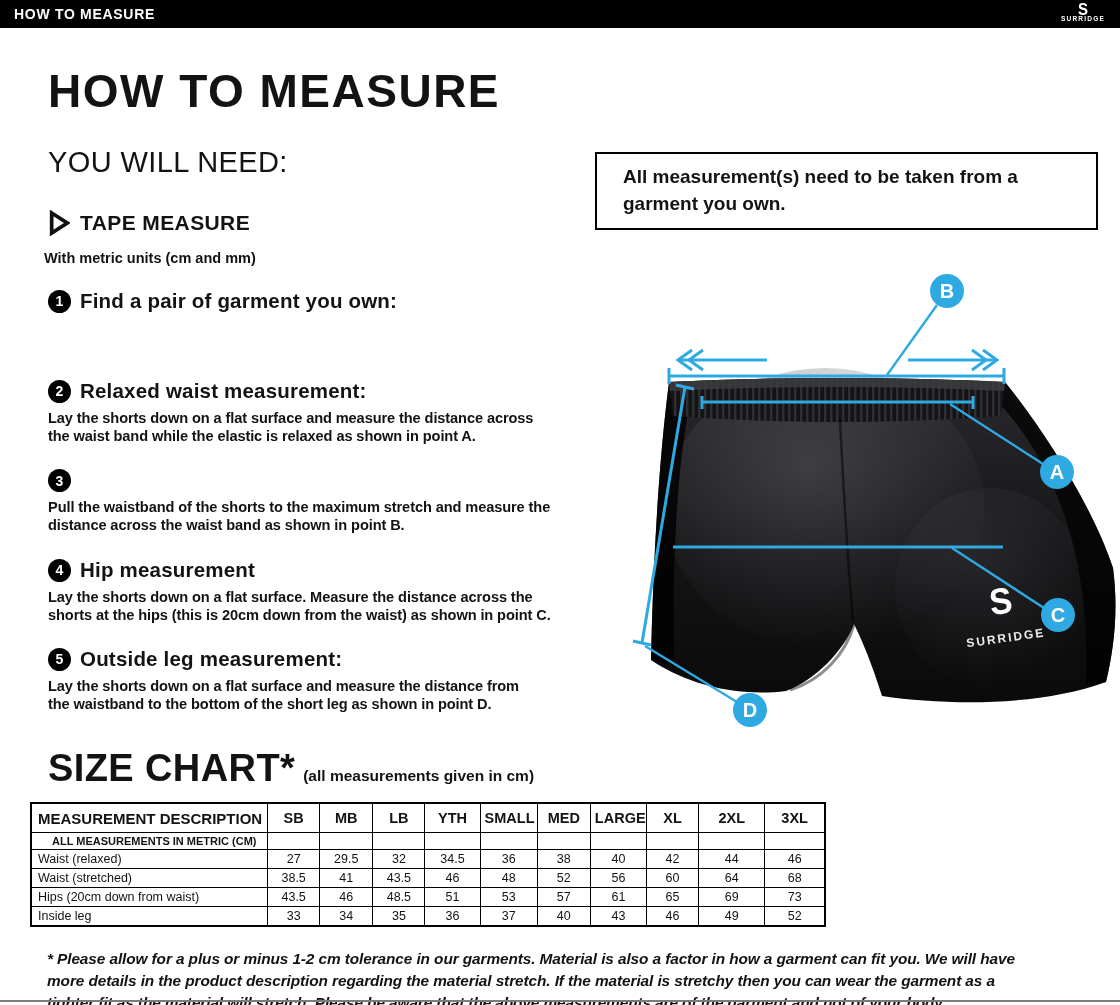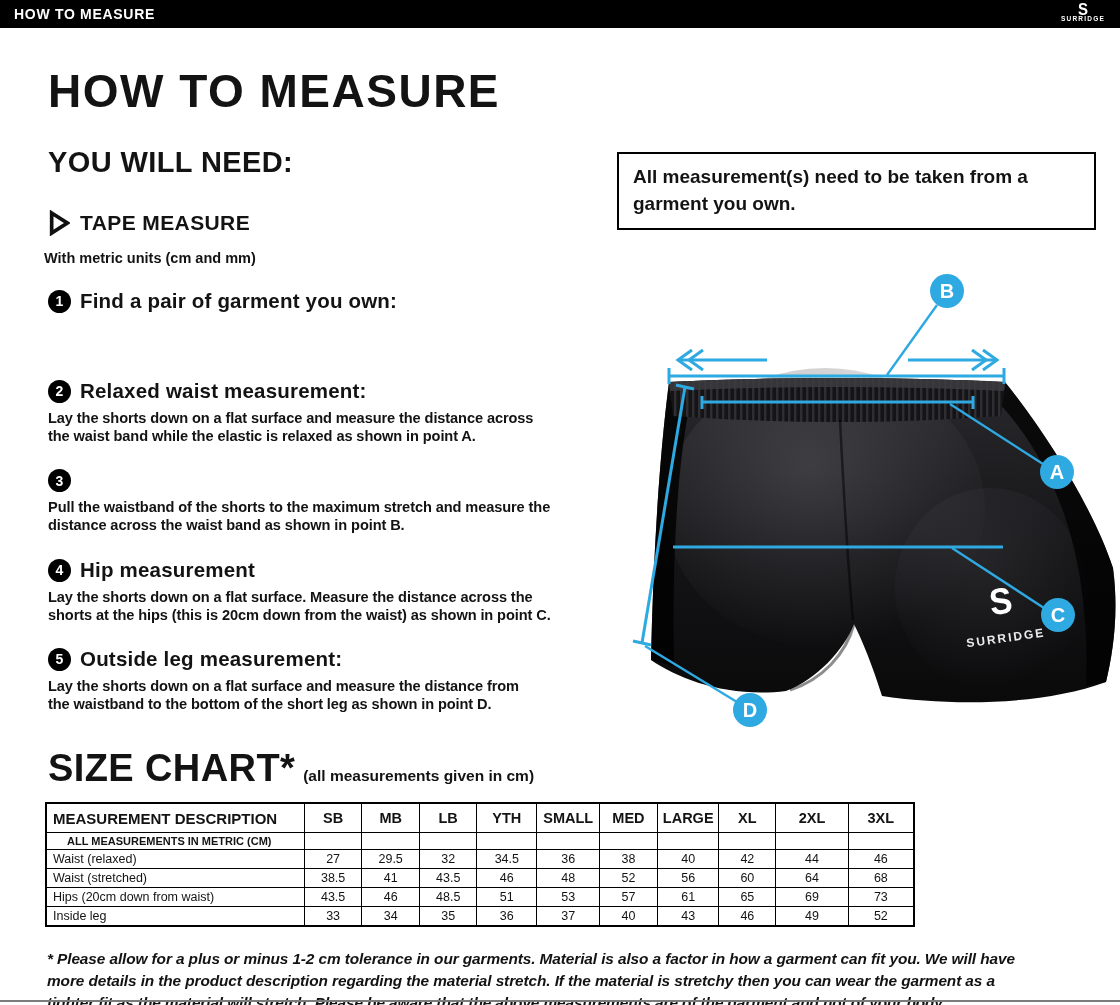--- a/index.html
+++ b/index.html
@@ -9,24 +9,24 @@
   }
   
   .topbar{position:absolute;left:0;top:0;width:1120px;height:28px;background:#000;color:#fff;}
   .topbar-title{position:absolute;left:14px;top:50%;transform:translateY(-50%);
     font-size:14px;font-weight:bold;letter-spacing:.7px;}
   .topbar-logo{position:absolute;right:6px;top:0;width:62px;height:28px;text-align:center;color:#fff;}
   .logo-s{display:block;font-size:15px;line-height:13px;font-weight:bold;transform:scaleY(1.15);margin-top:2px;}
   .logo-word{display:block;font-size:6.5px;font-weight:bold;letter-spacing:1.2px;margin-top:0;}
   
   .page-title{position:absolute;left:48px;top:64px;margin:0;font-size:46px;font-weight:bold;letter-spacing:1.5px;}
-  .ywn-heading{position:absolute;left:48px;top:146px;margin:0;font-size:29px;font-weight:bold;letter-spacing:.4px;}
-  
-  .note-box{position:absolute;left:617px;top:152px;width:447px;border:2.5px solid #000;
-    padding:10px 14px;font-size:19px;font-weight:bold;line-height:1.42;}
+  .ywn-heading{position:absolute;left:48px;top:146px;margin:0;font-size:29px;font-weight:normal;letter-spacing:.4px;}
+  
+  .note-box{position:absolute;left:595px;top:152px;width:447px;border:2.5px solid #000;
+    padding:10px 26px;font-size:19px;font-weight:bold;line-height:1.42;}
   .note-line{white-space:nowrap;}
   
   .tape-row{position:absolute;left:48px;top:210px;display:flex;align-items:center;gap:10px;}
   .tape-icon{width:22px;height:26px;flex:0 0 22px;}
   .tape-label{font-size:21px;font-weight:bold;letter-spacing:.4px;}
   .tape-sub{position:absolute;left:44px;top:250px;font-size:14.5px;font-weight:bold;}
   
   .step{position:absolute;left:48px;width:600px;}
   .step-head{display:flex;align-items:center;gap:9px;}
   .step-num{width:23px;height:23px;border-radius:50%;background:#000;color:#fff;
@@ -34,21 +34,21 @@
   .step-title{font-size:20.5px;font-weight:bold;letter-spacing:.2px;}
   .step-body{margin-top:6px;font-size:14.6px;font-weight:bold;line-height:1.24;letter-spacing:-.1px;}
   .step-line{white-space:nowrap;}
   .step-1{top:289px}.step-2{top:379px}.step-3{top:469px}.step-4{top:558px}.step-5{top:647px}
   
   .figure{position:absolute;left:620px;top:268px;width:500px;height:480px;}
   
   .sc-head{position:absolute;left:48px;top:747px;display:flex;align-items:baseline;gap:8px;}
   .sc-title{font-size:38px;font-weight:bold;letter-spacing:.4px;}
   .sc-sub{font-size:15.5px;font-weight:bold;}
-  table.size-table{position:absolute;left:45px;top:802px;width:870px;border-collapse:collapse;
+  table.size-table{position:absolute;left:30px;top:802px;width:796px;border-collapse:collapse;
     table-layout:fixed;border:2.5px solid #000;}
   .size-table th,.size-table td{border:1.2px solid #000;padding:0 4px;overflow:hidden;}
   .size-table th{font-size:14.5px;height:28px;text-align:center;}
   .size-table th.desc{text-align:left;padding-left:6px;font-size:15px;}
   .size-table tr.metric td{font-size:11px;font-weight:bold;height:16px;text-align:left;padding-left:20px;}
   .size-table tr.data td{font-size:12.5px;font-weight:normal;height:18px;text-align:center;}
   .size-table tr.data td.label{text-align:left;padding-left:6px;}
   
   .footnote{position:absolute;left:47px;top:948px;width:1055px;font-size:15.4px;font-weight:bold;
     font-style:italic;line-height:1.42;letter-spacing:-.1px;}

